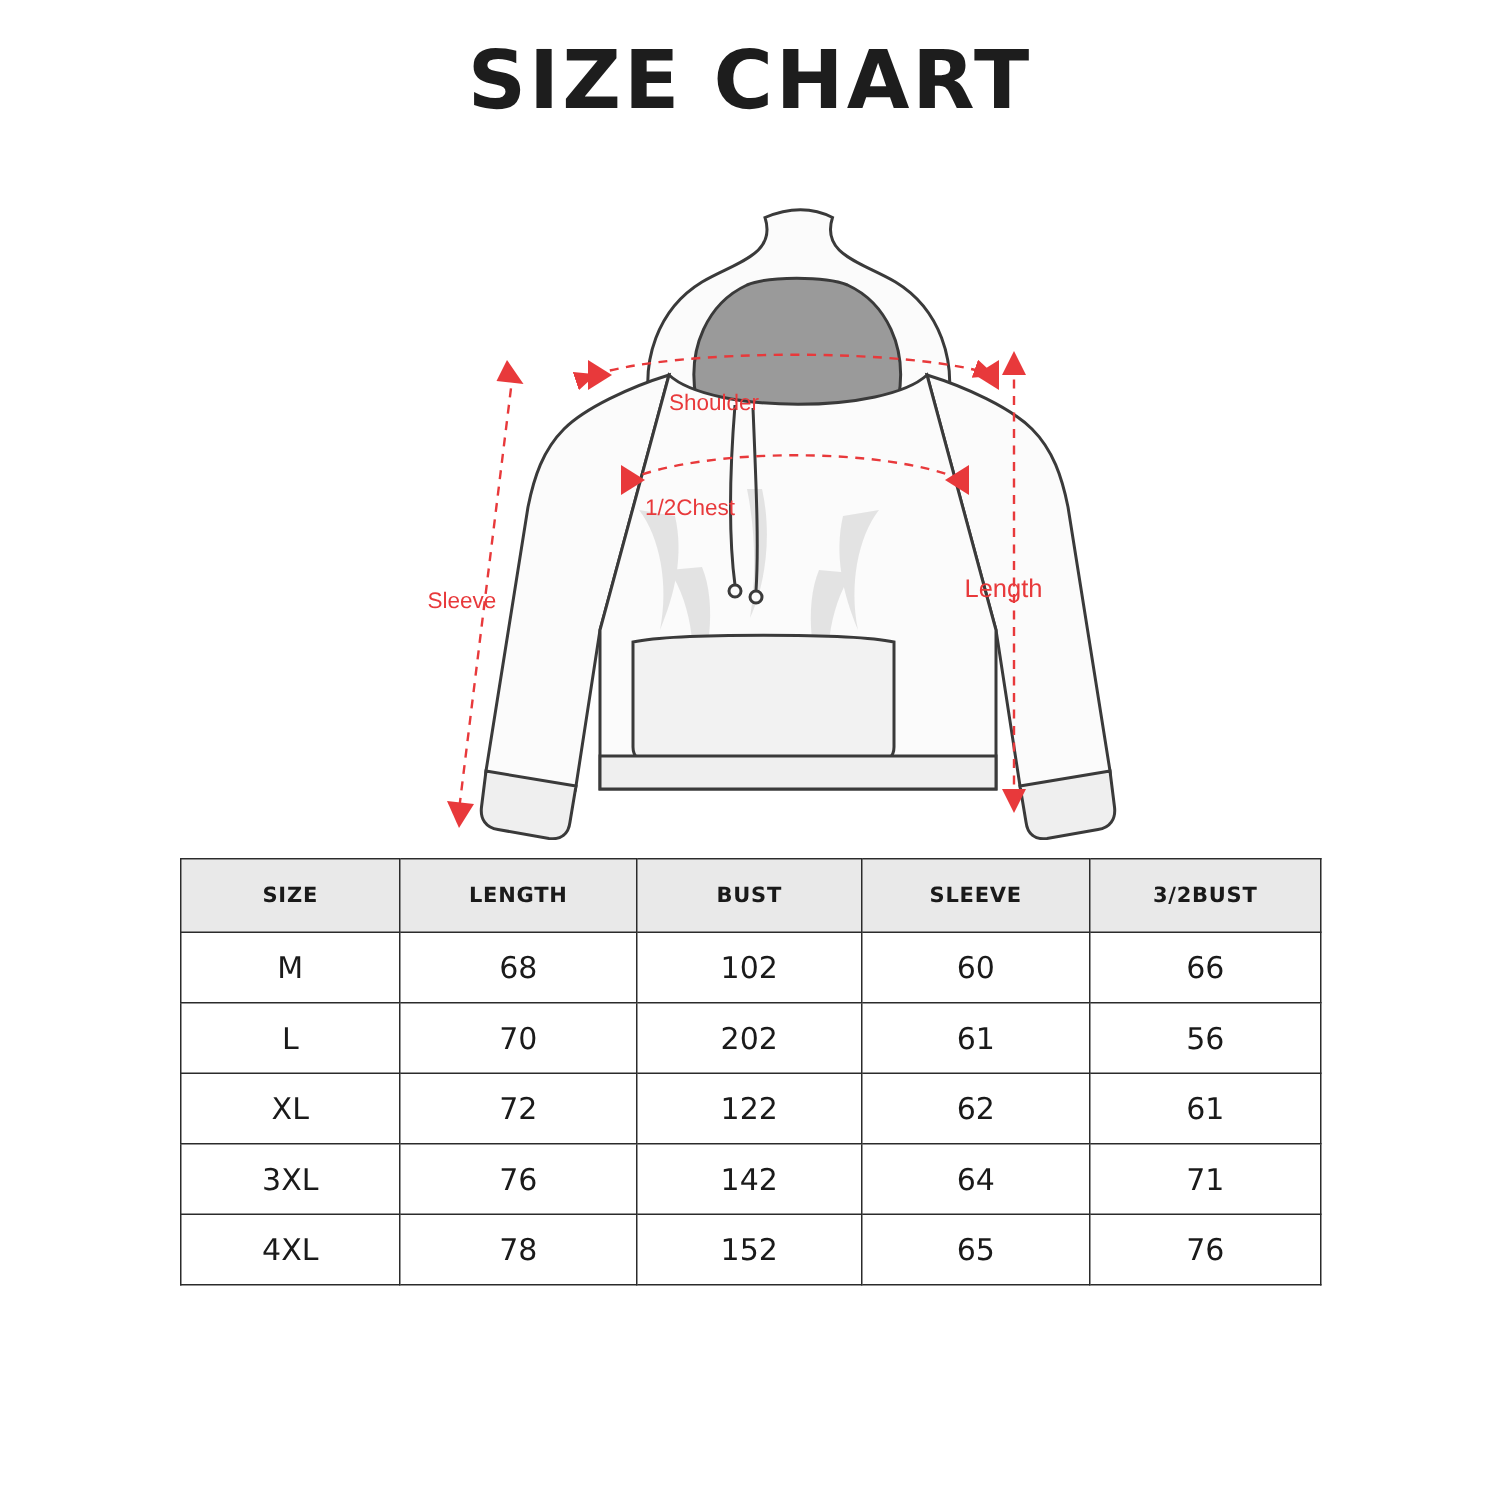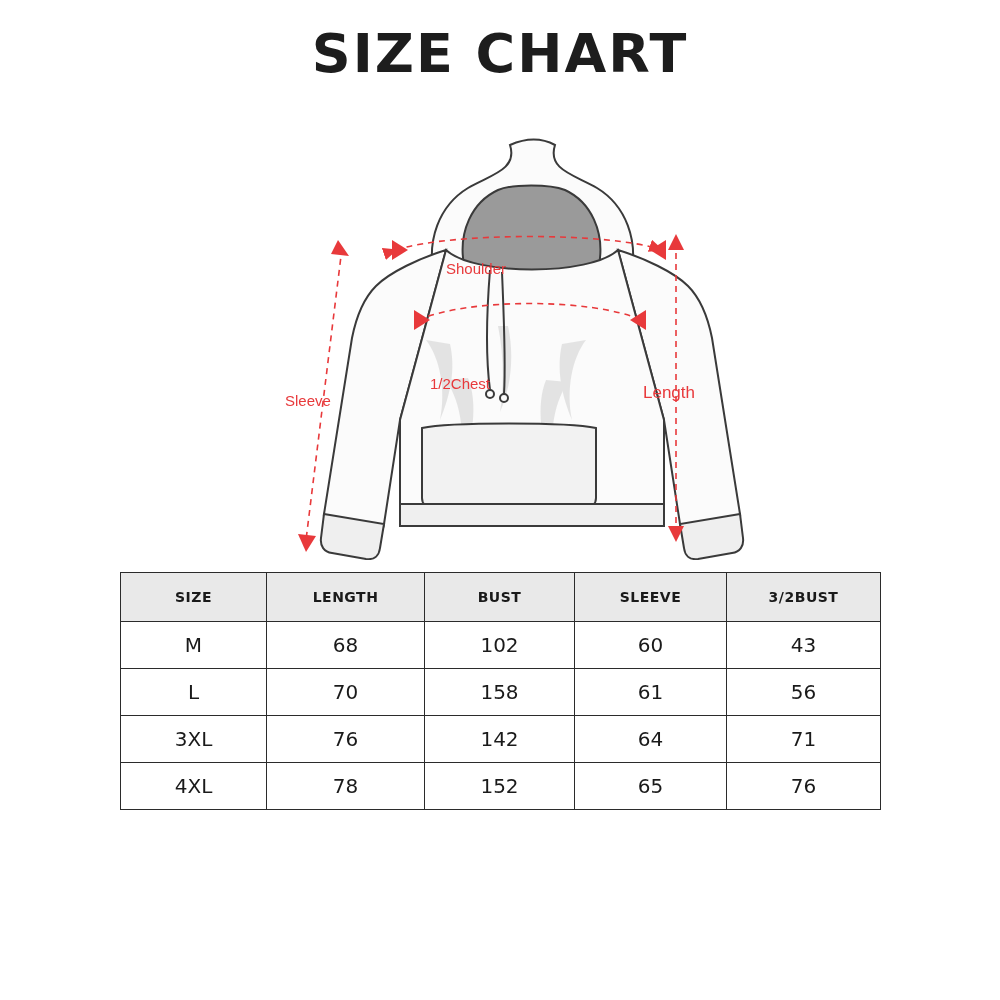--- a/index.html
+++ b/index.html
@@ -52,21 +52,21 @@
   
   .meas-label {
     position: absolute;
     color: #e8393b;
     font-size: 15px;
     font-family: "Liberation Sans", sans-serif;
     white-space: nowrap;
     text-align: center;
   }
   #label-shoulder { left: 446px; top: 260px; }
-  #label-halfchest { left: 430px; top: 330px; margin-top: 45px; }
+  #label-halfchest { left: 430px; top: 330px; }
   #label-sleeve { left: 285px; top: 392px; }
   #label-length { left: 643px; top: 383px; font-size: 17px; }
 
   
   #table-wrap {
     position: absolute;
     left: 120px;
     top: 572px;
     width: 760px;
   }
@@ -208,28 +208,35 @@
           <th>SLEEVE</th>
           <th>3/2BUST</th>
         </tr>
       </thead>
       <tbody>
         <tr>
           <td>M</td>
           <td>68</td>
           <td>102</td>
           <td>60</td>
-          <td>43</td>
+          <td>66</td>
         </tr>
         <tr>
           <td>L</td>
           <td>70</td>
-          <td>158</td>
+          <td>202</td>
           <td>61</td>
           <td>56</td>
+        </tr>
+        <tr>
+          <td>XL</td>
+          <td>72</td>
+          <td>122</td>
+          <td>62</td>
+          <td>61</td>
         </tr>
         <tr>
           <td>3XL</td>
           <td>76</td>
           <td>142</td>
           <td>64</td>
           <td>71</td>
         </tr>
         <tr>
           <td>4XL</td>

